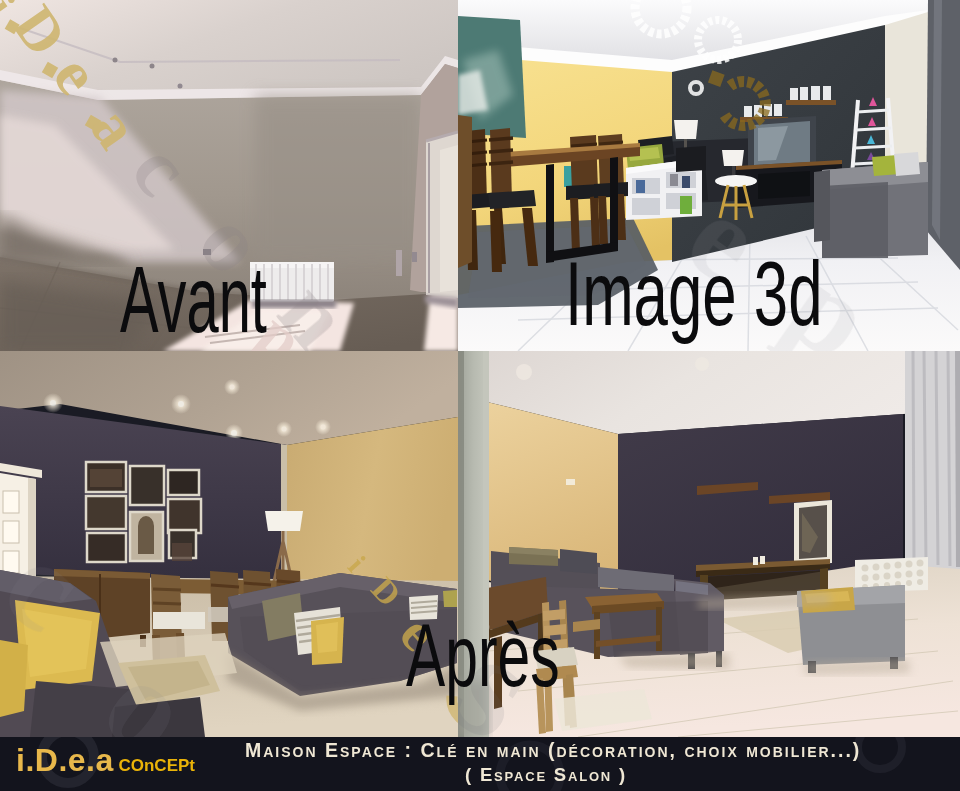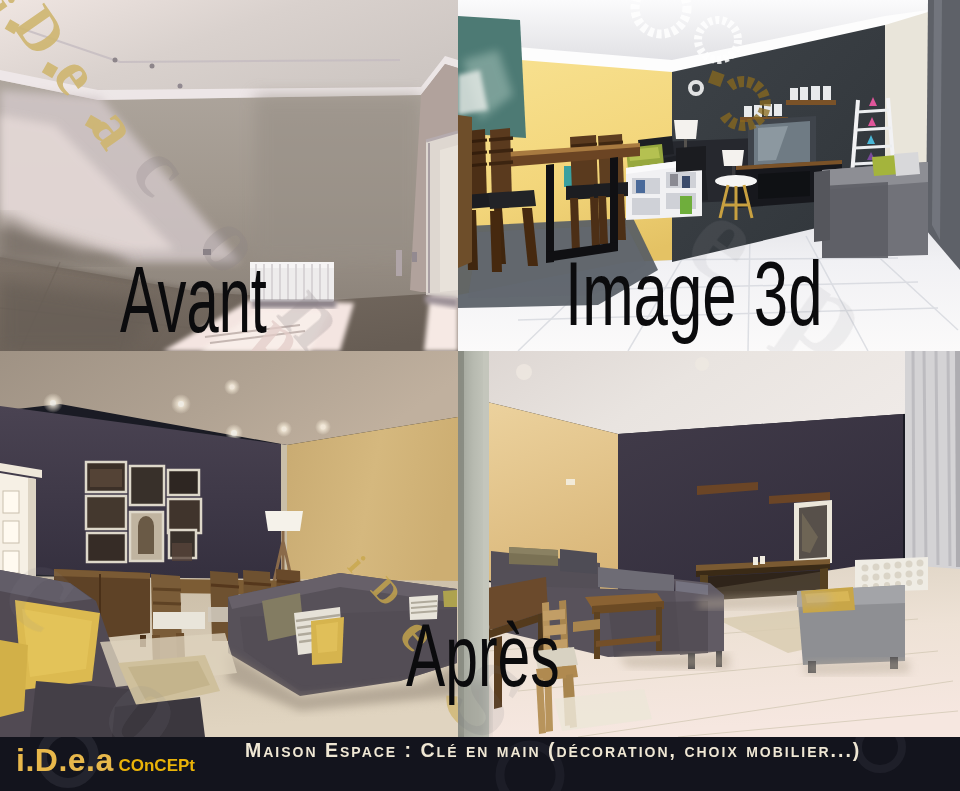--- a/index.html
+++ b/index.html
@@ -690,15 +690,16 @@
     <circle cx="530" cy="38" r="30" fill="none" stroke="#1c1d27" stroke-width="9"></circle>
     <circle cx="880" cy="10" r="22" fill="none" stroke="#1e1f29" stroke-width="8"></circle>
   </svg>
 
   <div style="position:absolute;left:16px;top:5px;font-weight:bold;white-space:nowrap;">
     <span style="font-size:32px;color:#e8b84b;letter-spacing:0.5px;">i.D.e.a</span><span style="font-size:17px;color:#eab308;letter-spacing:0px;"> COnCEPt</span>
   </div>
 
   <div style="position:absolute;left:245px;top:2px;width:614px;text-align:center;color:#efe7d4;font-size:19.5px;font-weight:bold;letter-spacing:2.0px;white-space:nowrap;font-variant:small-caps;">Maison Espace : Clé en main (décoration, choix mobilier...)</div>
 
+  <div style="position:absolute;left:239px;top:27px;width:614px;text-align:center;color:#efe7d4;font-size:18.5px;font-weight:bold;letter-spacing:1.8px;white-space:nowrap;font-variant:small-caps;">( Espace Salon )</div>
 </div>
 
 </div>
 
 </body></html>

